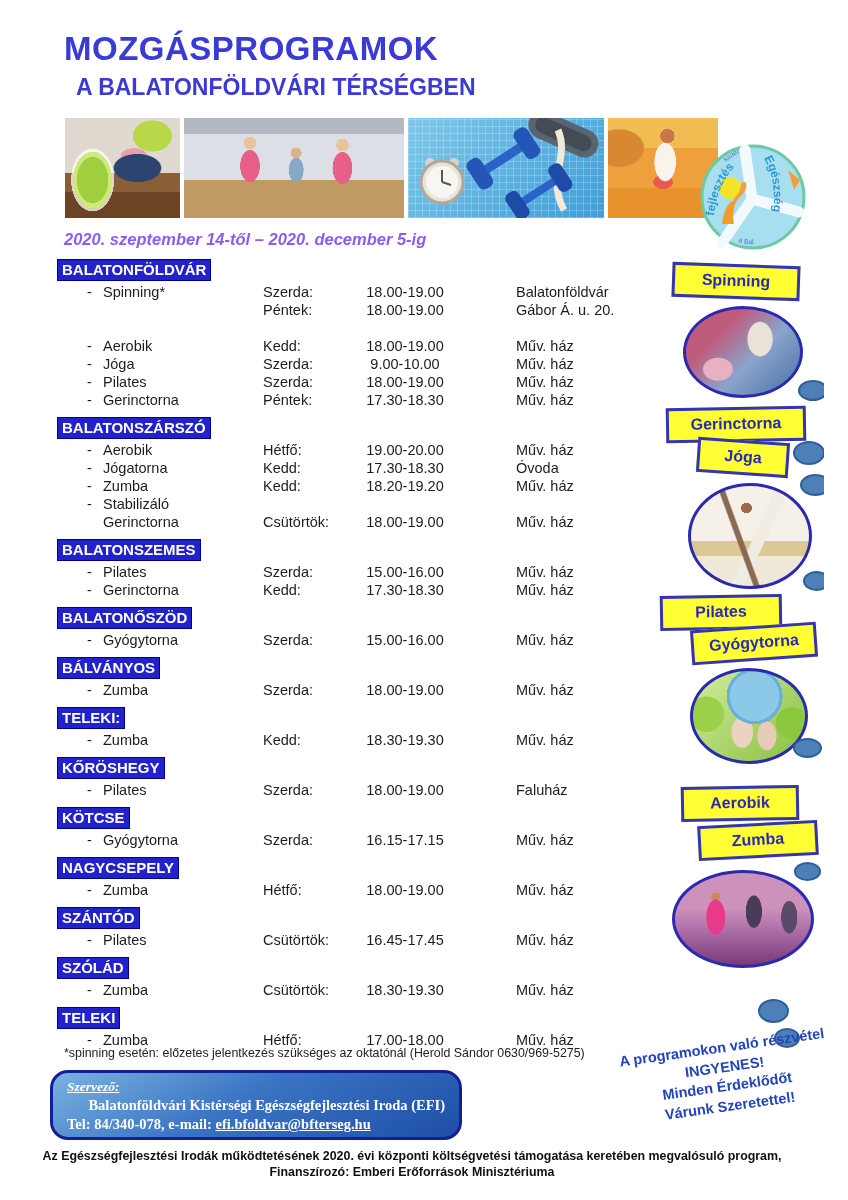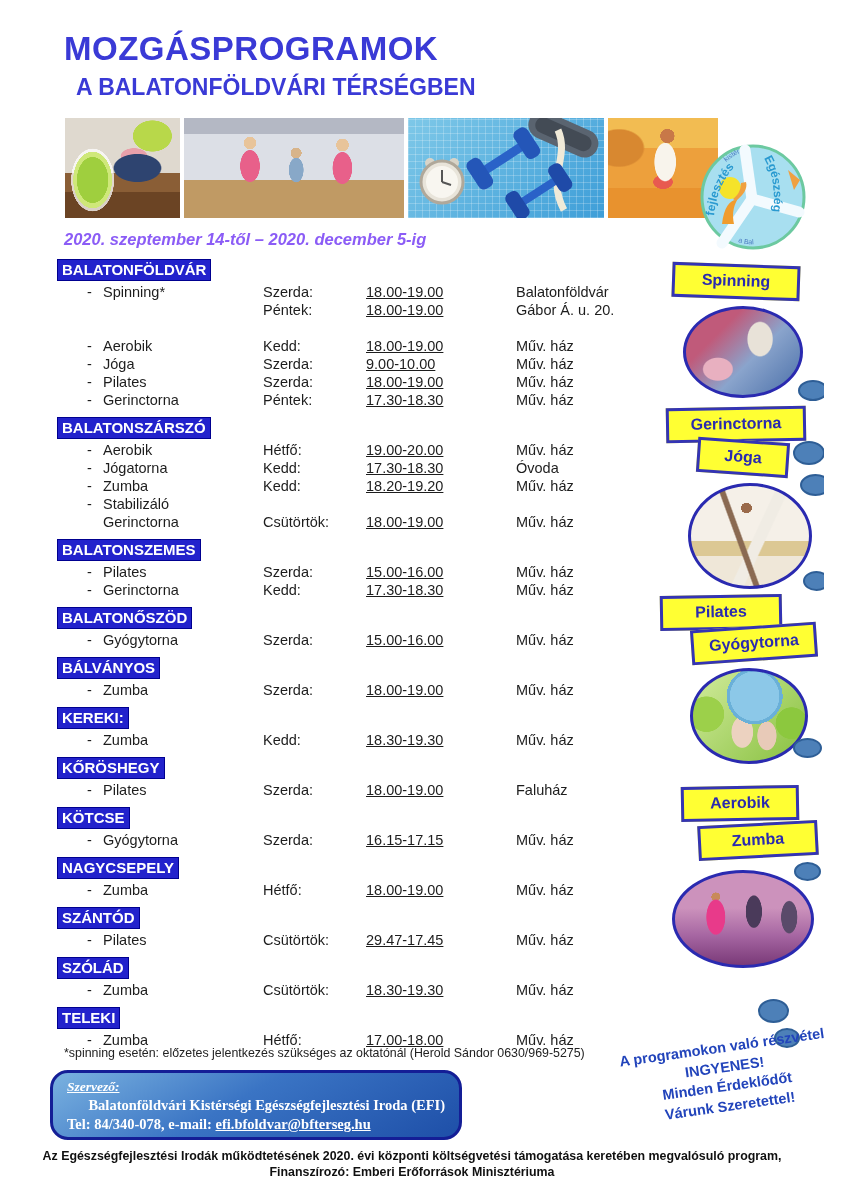--- a/index.html
+++ b/index.html
@@ -44,21 +44,21 @@
   .logo{position:absolute;left:700px;top:144px;width:106px;height:106px;}
 
   
   .schedule{position:absolute;left:57px;top:259px;width:592px;}
   .section{margin-bottom:8px;}
   .sec-header{display:inline-block;background:#2222cc;color:#fff;font-weight:bold;font-size:15px;
               line-height:17px;padding:1px 4px 2px;border:1px solid #000090;margin-bottom:2px;}
   .row{display:grid;grid-template-columns:46px 160px 103px 78px 1fr;font-size:14.5px;line-height:18px;}
   .row.spacer{height:18px;}
   .cell-dash{padding-left:30px;}
-  .cell-time{text-align:left;text-decoration:underline;}
+  .cell-time{text-align:center;}
   .cell-loc{padding-left:72px;}
 
   
   .footnote{position:absolute;left:64px;top:1046px;font-size:12.4px;color:#222;}
   .org-box{position:absolute;left:50px;top:1070px;width:412px;height:70px;box-sizing:border-box;
            border:3px solid #141e96;border-radius:18px;padding:5px 14px 0;
            background:linear-gradient(150deg,#7ab2e0 0%,#3a74c4 45%,#1e4fa8 100%);
            font-family:"Liberation Serif",serif;color:#fff;font-weight:bold;}
   .org-heading{font-size:13.5px;font-style:italic;text-decoration:underline;line-height:18px;}
   .org-name{font-size:14.5px;line-height:19px;text-align:right;}
@@ -276,21 +276,21 @@
           <span class="cell-time">15.00-16.00</span>
           <span class="cell-loc">Műv. ház</span>
         </div></div>
       <div class="section"><span class="sec-header">BÁLVÁNYOS</span><div class="row">
           <span class="cell-dash">-</span>
           <span class="cell-name">Zumba</span>
           <span class="cell-day">Szerda:</span>
           <span class="cell-time">18.00-19.00</span>
           <span class="cell-loc">Műv. ház</span>
         </div></div>
-      <div class="section"><span class="sec-header">KEREKI:</span><div class="row">
+      <div class="section"><span class="sec-header">TELEKI:</span><div class="row">
           <span class="cell-dash">-</span>
           <span class="cell-name">Zumba</span>
           <span class="cell-day">Kedd:</span>
           <span class="cell-time">18.30-19.30</span>
           <span class="cell-loc">Műv. ház</span>
         </div></div>
       <div class="section"><span class="sec-header">KŐRÖSHEGY</span><div class="row">
           <span class="cell-dash">-</span>
           <span class="cell-name">Pilates</span>
           <span class="cell-day">Szerda:</span>
@@ -308,21 +308,21 @@
           <span class="cell-dash">-</span>
           <span class="cell-name">Zumba</span>
           <span class="cell-day">Hétfő:</span>
           <span class="cell-time">18.00-19.00</span>
           <span class="cell-loc">Műv. ház</span>
         </div></div>
       <div class="section"><span class="sec-header">SZÁNTÓD</span><div class="row">
           <span class="cell-dash">-</span>
           <span class="cell-name">Pilates</span>
           <span class="cell-day">Csütörtök:</span>
-          <span class="cell-time">29.47-17.45</span>
+          <span class="cell-time">16.45-17.45</span>
           <span class="cell-loc">Műv. ház</span>
         </div></div>
       <div class="section"><span class="sec-header">SZÓLÁD</span><div class="row">
           <span class="cell-dash">-</span>
           <span class="cell-name">Zumba</span>
           <span class="cell-day">Csütörtök:</span>
           <span class="cell-time">18.30-19.30</span>
           <span class="cell-loc">Műv. ház</span>
         </div></div>
       <div class="section"><span class="sec-header">TELEKI</span><div class="row">

